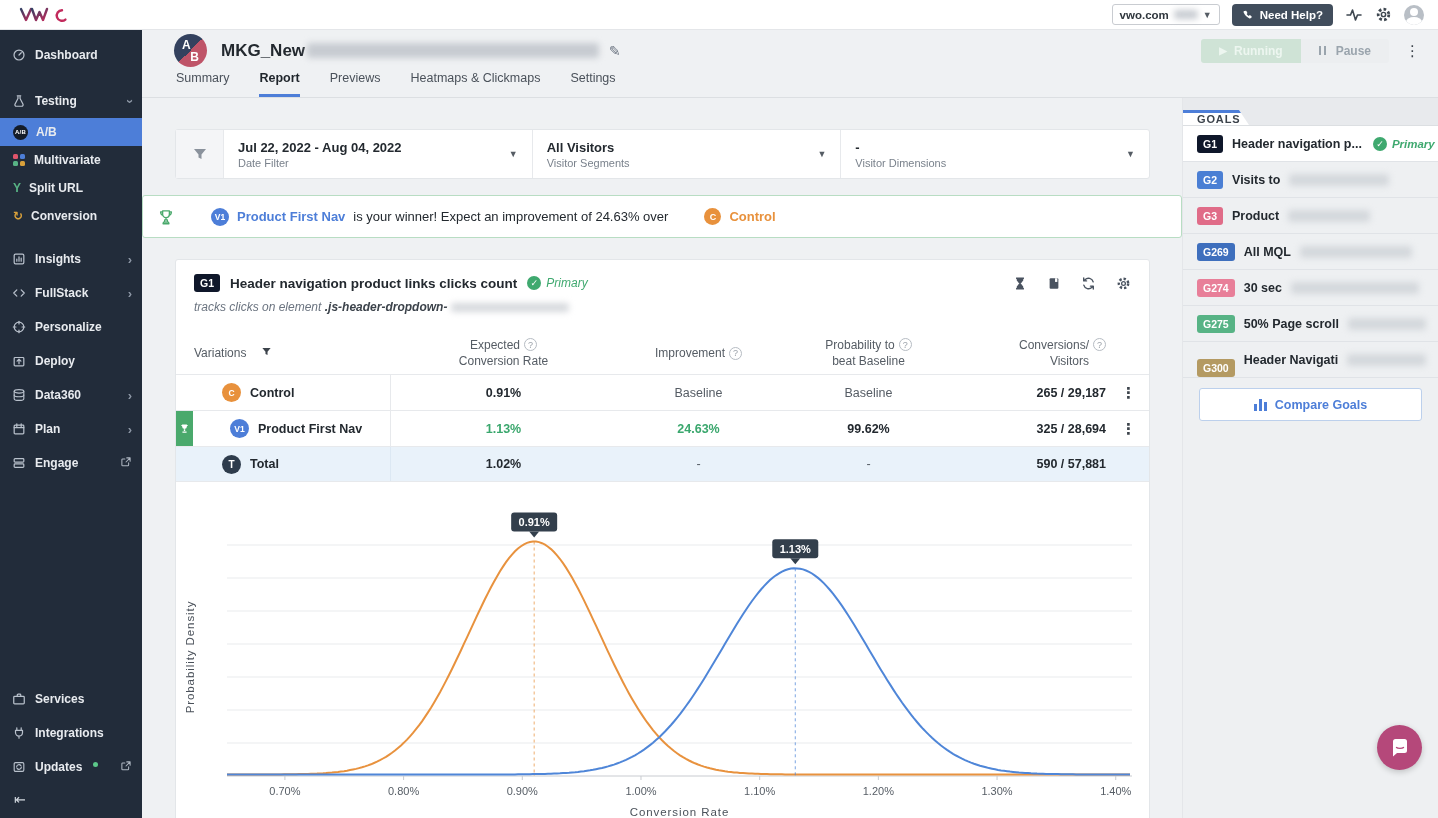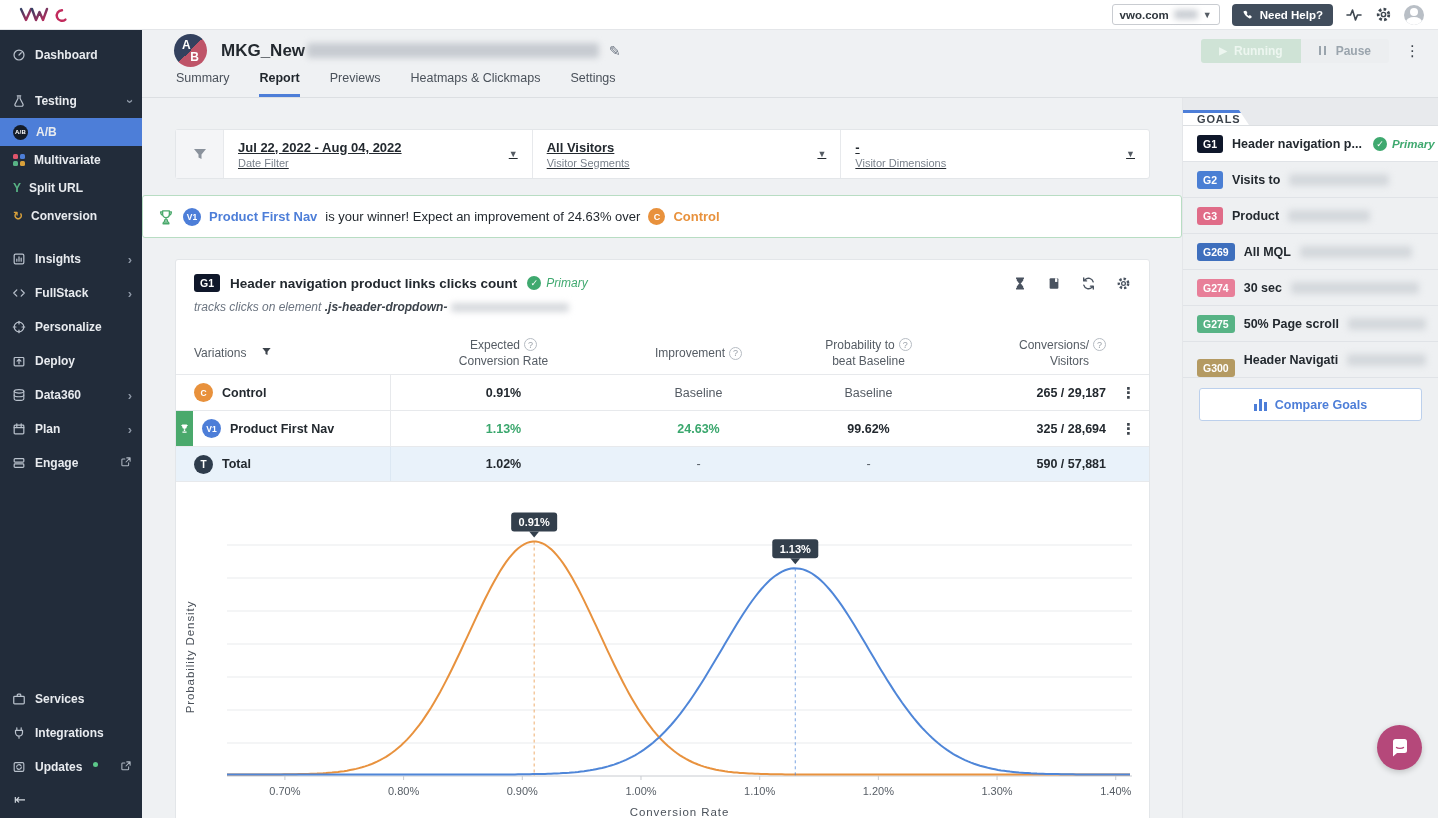--- a/index.html
+++ b/index.html
@@ -65,33 +65,33 @@
 
   .tabs-row { height:27px; display:flex; gap:30px; padding-left:34px; border-bottom:1px solid #dcdfe2; }
   .tab { font-size:12.5px; color:#4a515a; cursor:pointer; padding-bottom:8px; }
   .tab.active { color:#1f252b; font-weight:700; border-bottom:3px solid #4d7ed8; }
 
   .body-row { flex:1; display:flex; min-height:0; }
   .content-area { width:1041px; flex:0 0 1041px; position:relative; border-right:1px solid #e4e6e9; overflow:hidden;}
   .card { background:#fff; border:1px solid #e3e6e9; border-radius:3px; margin-left:33px; width:975px; }
 
   
-  .filter-card { margin-top:31px; height:50px; display:flex; align-items:stretch;text-decoration:underline; }
+  .filter-card { margin-top:31px; height:50px; display:flex; align-items:stretch; }
   .filter-funnel { width:48px; background:#f4f5f7; display:flex; align-items:center; justify-content:center; color:#8a929c; border-right:1px solid #e7e9ec; cursor:pointer;}
   .fcol { flex:1; display:flex; align-items:center; padding:0 14px; cursor:pointer; position:relative;}
   .fcol + .fcol { border-left:1px solid #e7e9ec; }
   .fcol .ftext { display:flex; flex-direction:column; gap:2px; }
   .fval { font-size:13px; font-weight:700; color:#23292f; }
   .flab { font-size:11px; color:#7a828c; }
   .fcol .caret { margin-left:auto; }
 
   
   .winner-banner { margin-top:16px; height:43px; border:1px solid #b8ddc3; border-radius:3px;
     display:flex; align-items:center; gap:8px; padding:0 14px; font-size:13px; background:#fff;}
-  .badge-circle { border-radius:50%; color:#fff; font-weight:700; display:inline-flex; align-items:center; justify-content:center; }
+  .badge-circle { border-radius:50%; color:#fff; font-weight:700; display:inline-flex; align-items:center; justify-content:center;margin-left:28px; }
   .v1-badge { width:18px; height:18px; font-size:8.5px; background:#4d7ed8; }
   .c-badge { width:17px; height:17px; font-size:9px; background:#e8913c; }
   .winner-name { color:#4d7ed8; font-weight:700; }
   .control-name { color:#e8913c; font-weight:700; }
 
   
   .goal-card { margin-top:21px; height:565px; position:relative; padding-top:14px; }
   .goal-head { display:flex; align-items:center; gap:10px; padding:0 18px; }
   .gbadge { border-radius:3px; color:#fff; font-size:10.5px; font-weight:700; padding:3px 6px; }
   .b-g1 { background:#0f172a; } .b-g2 { background:#4a7fd4; } .b-g3 { background:#e06c88; }

